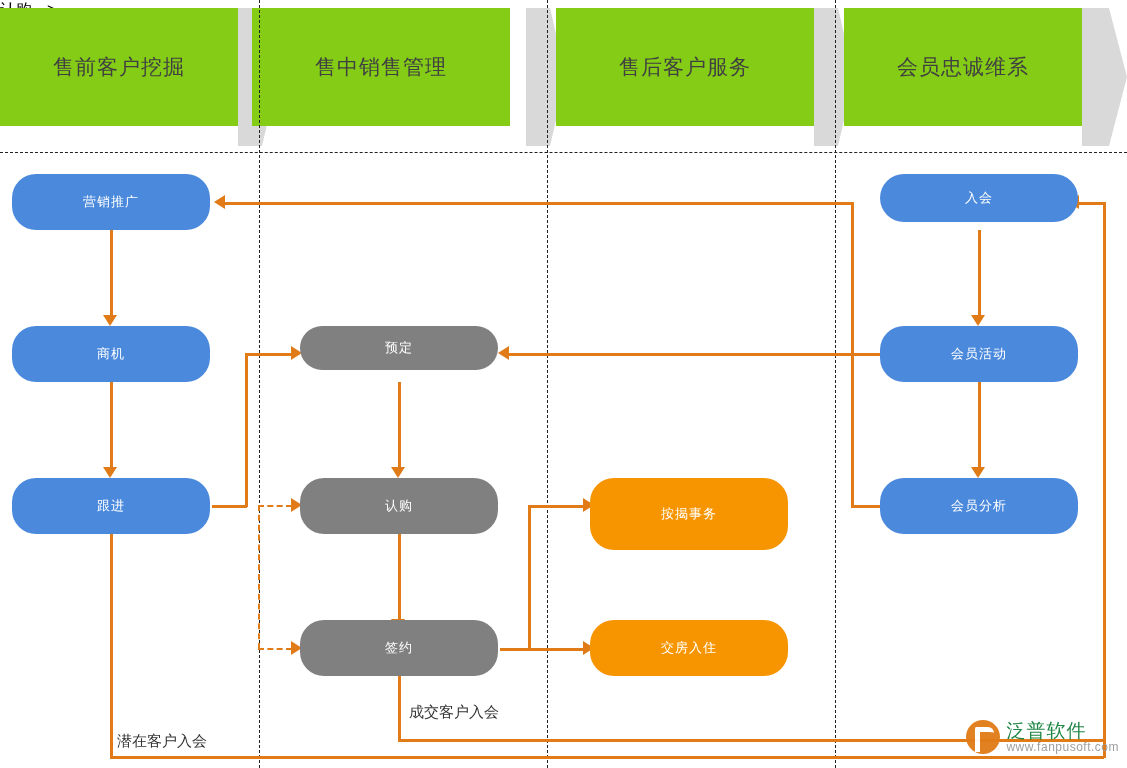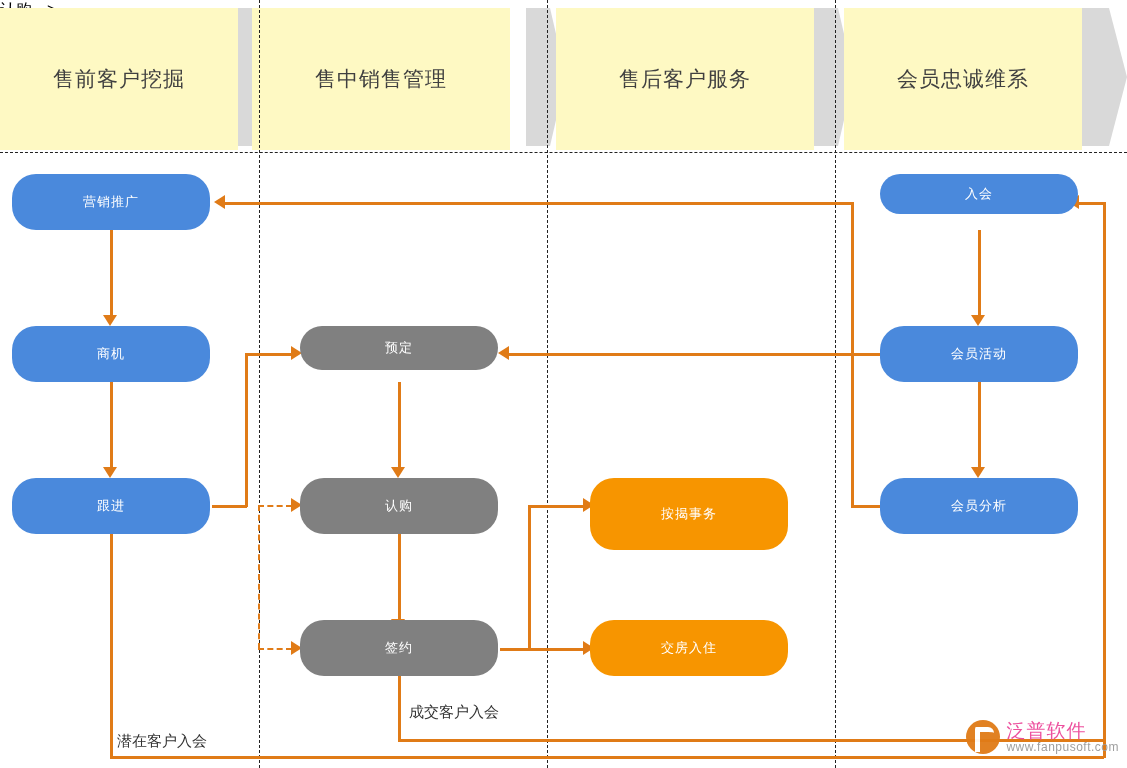--- a/index.html
+++ b/index.html
@@ -13,22 +13,22 @@
   #canvas {
     position: relative;
     width: 1127px;
     height: 768px;
     background: #ffffff;
     overflow: hidden;
   }
   .band {
     position: absolute;
     top: 8px;
-    height: 142px;
-    background: #fef9c3;
+    height: 118px;
+    background: #84cc16;
     display: flex;
     align-items: center;
     justify-content: center;
   }
   .band-label {
     font-size: 21px;
     color: #404040;
     letter-spacing: 1px;
   }
   .band-arrow {
@@ -131,21 +131,21 @@
     position: absolute;
     left: 9px;
     top: 7px;
     width: 14px;
     height: 20px;
     border-left: 5px solid #ffffff;
     border-top: 5px solid #ffffff;
     border-radius: 2px 6px 0 0;
   }
   .wm-text { display: flex; flex-direction: column; line-height: 1.05; }
-  .wm-name { font-size: 19px; color: #ec4899; letter-spacing: 1px; }
+  .wm-name { font-size: 19px; color: #15803d; letter-spacing: 1px; }
   .wm-url { font-size: 12px; color: #9a9a9a; letter-spacing: .5px; }
 </style>
 </head>
 <body>
 
 <div id="canvas">
 
   
   <div class="band" style="left:0px; width:238px;">
     <span class="band-label">售前客户挖掘</span>
@@ -270,21 +270,21 @@
     <span>认购</span>
   </div>
 
   <div class="node orange" style="left:590px; top:478px; width:198px; height:72px;">
     <span>按揭事务</span>
   </div>
   <div class="node orange" style="left:590px; top:620px; width:198px; height:56px;">
     <span>交房入住</span>
   </div>
 
-  <div class="node blue" style="left:880px; top:174px; width:198px; height:40px;text-align:right;">
+  <div class="node blue" style="left:880px; top:174px; width:198px; height:48px;text-align:right;">
     <span>入会</span>
   </div>
   <div class="node blue" style="left:880px; top:326px; width:198px; height:56px;">
     <span>会员活动</span>
   </div>
   <div class="node blue" style="left:880px; top:478px; width:198px; height:56px;">
     <span>会员分析</span>
   </div>
 
   

